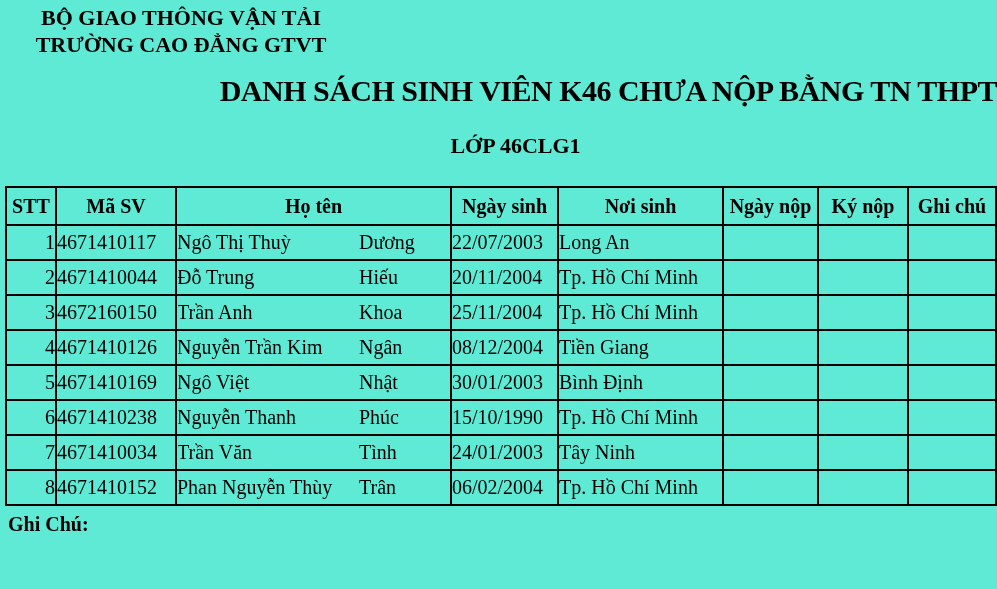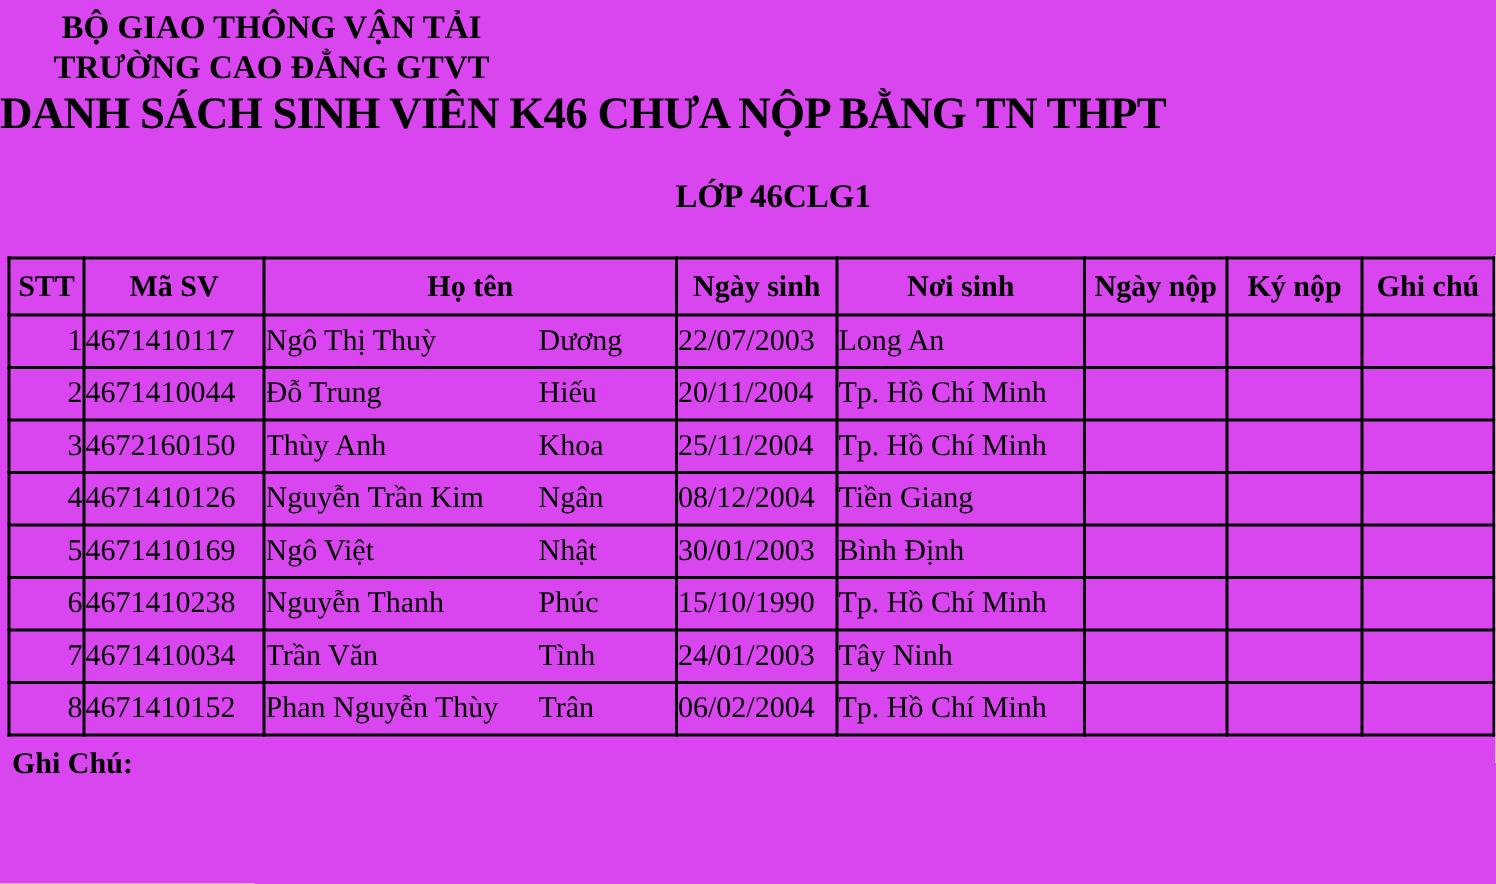--- a/index.html
+++ b/index.html
@@ -6,34 +6,35 @@
     margin: 0;
     padding: 0;
     background: #ffffff;
     color: #000000;
     font-family: "Liberation Serif", "DejaVu Serif", serif;
   }
   .page {
     position: relative;
     width: 997px;
     height: 589px;
-    background: #d946ef;
+    background: #5eead4;
     overflow: hidden;
   }
   .org-header {
     padding-top: 4px;
     width: 362px;
     text-align: center;
     font-weight: bold;
     font-size: 22px;
     line-height: 27px;
     white-space: nowrap;
   }
   .doc-title {
-    text-align: left;
+    margin-top: 15px;
+    text-align: right;
     font-weight: bold;
     font-size: 30px;
     line-height: 36px;
     letter-spacing: -0.5px;
     white-space: nowrap;
   }
   .doc-subtitle {
     margin-top: 24px;
     text-align: center;
     font-weight: bold;
@@ -134,21 +135,21 @@
           <td class="cell-name"><span class="name-family">Đỗ Trung</span><span class="name-given">Hiếu</span></td>
           <td class="cell-ns">20/11/2004</td>
           <td class="cell-noi">Tp. Hồ Chí Minh</td>
           <td class="cell-empty"></td>
           <td class="cell-empty"></td>
           <td class="cell-empty"></td>
         </tr>
         <tr>
           <td class="cell-stt">3</td>
           <td class="cell-ma">4672160150</td>
-          <td class="cell-name"><span class="name-family">Thùy Anh</span><span class="name-given">Khoa</span></td>
+          <td class="cell-name"><span class="name-family">Trần Anh</span><span class="name-given">Khoa</span></td>
           <td class="cell-ns">25/11/2004</td>
           <td class="cell-noi">Tp. Hồ Chí Minh</td>
           <td class="cell-empty"></td>
           <td class="cell-empty"></td>
           <td class="cell-empty"></td>
         </tr>
         <tr>
           <td class="cell-stt">4</td>
           <td class="cell-ma">4671410126</td>
           <td class="cell-name"><span class="name-family">Nguyễn Trần Kim</span><span class="name-given">Ngân</span></td>

